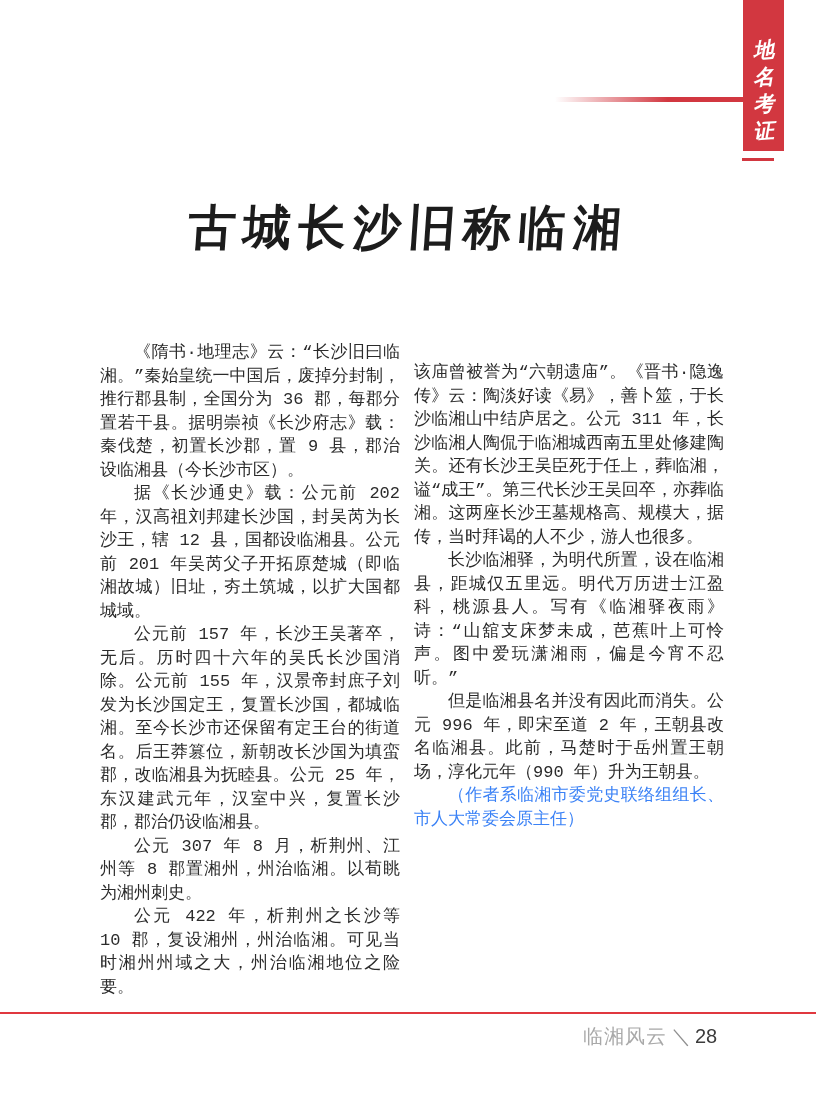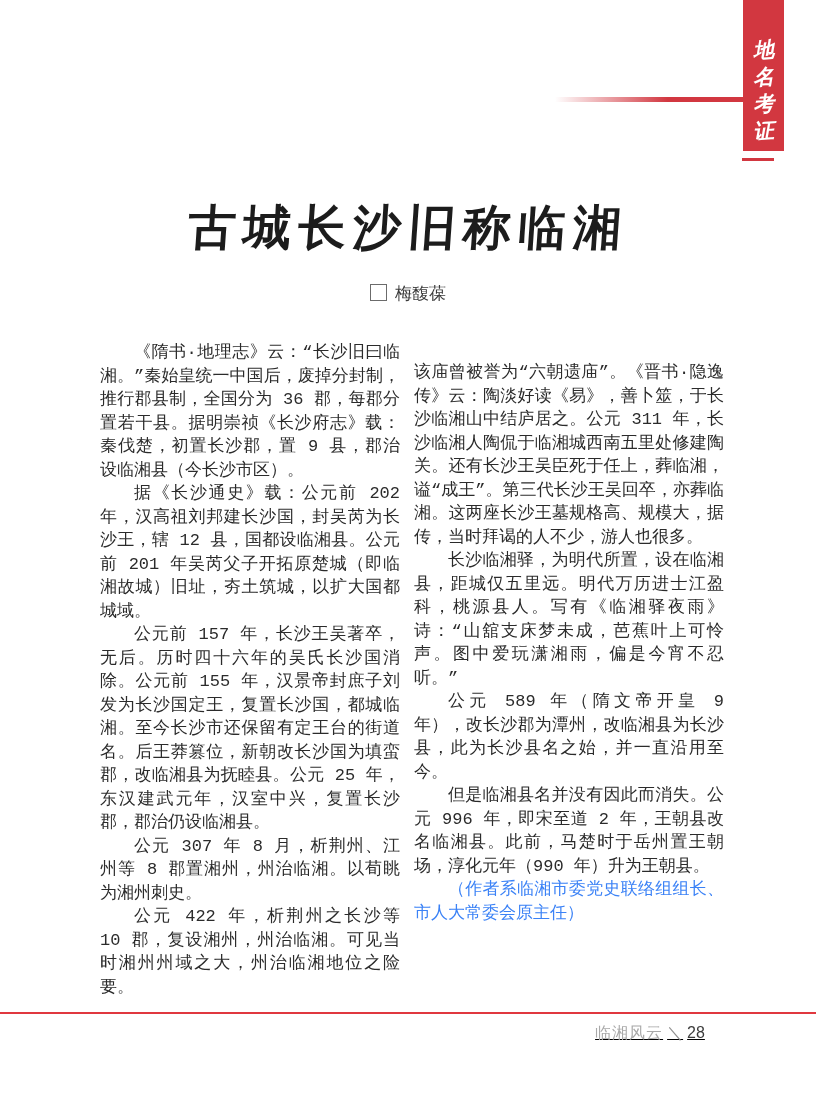--- a/index.html
+++ b/index.html
@@ -69,23 +69,22 @@
     font-family:Liberation Mono, monospace;
     color:#3b82f6;
   }
   
   .footer-rule{
     position:absolute;top:1012px;left:0;width:816px;height:2px;
     background:#e0383f;
   }
   .footer{
     position:absolute;top:1023px;left:540px;width:220px;
-    text-align:center;font-size:16px;
+    text-align:center;font-size:20px;
     font-family:"Liberation Sans","DejaVu Sans",sans-serif;
-    text-decoration:underline;
   }
   .footer .journal{color:#a9a9a9;letter-spacing:1px;}
   .footer .sep{color:#8f8f8f;margin:0 4px;}
   .footer .pagenum{color:#3c3c3c;}
 </style>
 </head>
 <body>
 
 <div class="page">
 
@@ -93,36 +92,32 @@
     <span class="banner-char">地</span>
     <span class="banner-char">名</span>
     <span class="banner-char">考</span>
     <span class="banner-char">证</span>
   </div>
   <div class="hrule"></div>
   <div class="srule"></div>
 
   <h1 class="title">古城长沙旧称临湘</h1>
 
-  <div class="author">
-    <span class="author-box"></span><span>梅馥葆</span>
-  </div>
 
   <div class="columns">
     <div class="col col-left">
       <p>《隋书·地理志》云：“长沙旧曰临湘。”秦始皇统一中国后，废掉分封制，推行郡县制，全国分为 36 郡，每郡分置若干县。据明崇祯《长沙府志》载：秦伐楚，初置长沙郡，置 9 县，郡治设临湘县（今长沙市区）。</p>
       <p>据《长沙通史》载：公元前 202 年，汉高祖刘邦建长沙国，封吴芮为长沙王，辖 12 县，国都设临湘县。公元前 201 年吴芮父子开拓原楚城（即临湘故城）旧址，夯土筑城，以扩大国都城域。</p>
       <p>公元前 157 年，长沙王吴著卒，无后。历时四十六年的吴氏长沙国消除。公元前 155 年，汉景帝封庶子刘发为长沙国定王，复置长沙国，都城临湘。至今长沙市还保留有定王台的街道名。后王莽篡位，新朝改长沙国为填蛮郡，改临湘县为抚睦县。公元 25 年，东汉建武元年，汉室中兴，复置长沙郡，郡治仍设临湘县。</p>
       <p>公元 307 年 8 月，析荆州、江州等 8 郡置湘州，州治临湘。以荀眺为湘州刺史。</p>
       <p>公元 422 年，析荆州之长沙等 10 郡，复设湘州，州治临湘。可见当时湘州州域之大，州治临湘地位之险要。</p>
     </div>
     <div class="col col-right">
       <p class="no-indent">该庙曾被誉为“六朝遗庙”。《晋书·隐逸传》云：陶淡好读《易》，善卜筮，于长沙临湘山中结庐居之。公元 311 年，长沙临湘人陶侃于临湘城西南五里处修建陶关。还有长沙王吴臣死于任上，葬临湘，谥“成王”。第三代长沙王吴回卒，亦葬临湘。这两座长沙王墓规格高、规模大，据传，当时拜谒的人不少，游人也很多。</p>
       <p>长沙临湘驿，为明代所置，设在临湘县，距城仅五里远。明代万历进士江盈科，桃源县人。写有《临湘驿夜雨》诗：“山舘支床梦未成，芭蕉叶上可怜声。图中爱玩潇湘雨，偏是今宵不忍听。”</p>
-      <p>公元 589 年（隋文帝开皇 9 年），改长沙郡为潭州，改临湘县为长沙县，此为长沙县名之始，并一直沿用至今。</p>
       <p>但是临湘县名并没有因此而消失。公元 996 年，即宋至道 2 年，王朝县改名临湘县。此前，马楚时于岳州置王朝场，淳化元年（990 年）升为王朝县。</p>
       <p class="note">（作者系临湘市委党史联络组组长、市人大常委会原主任）</p>
     </div>
   </div>
 
   <div class="footer-rule"></div>
   <div class="footer">
     <span class="journal">临湘风云</span><span class="sep">＼</span><span class="pagenum">28</span>
   </div>
 

